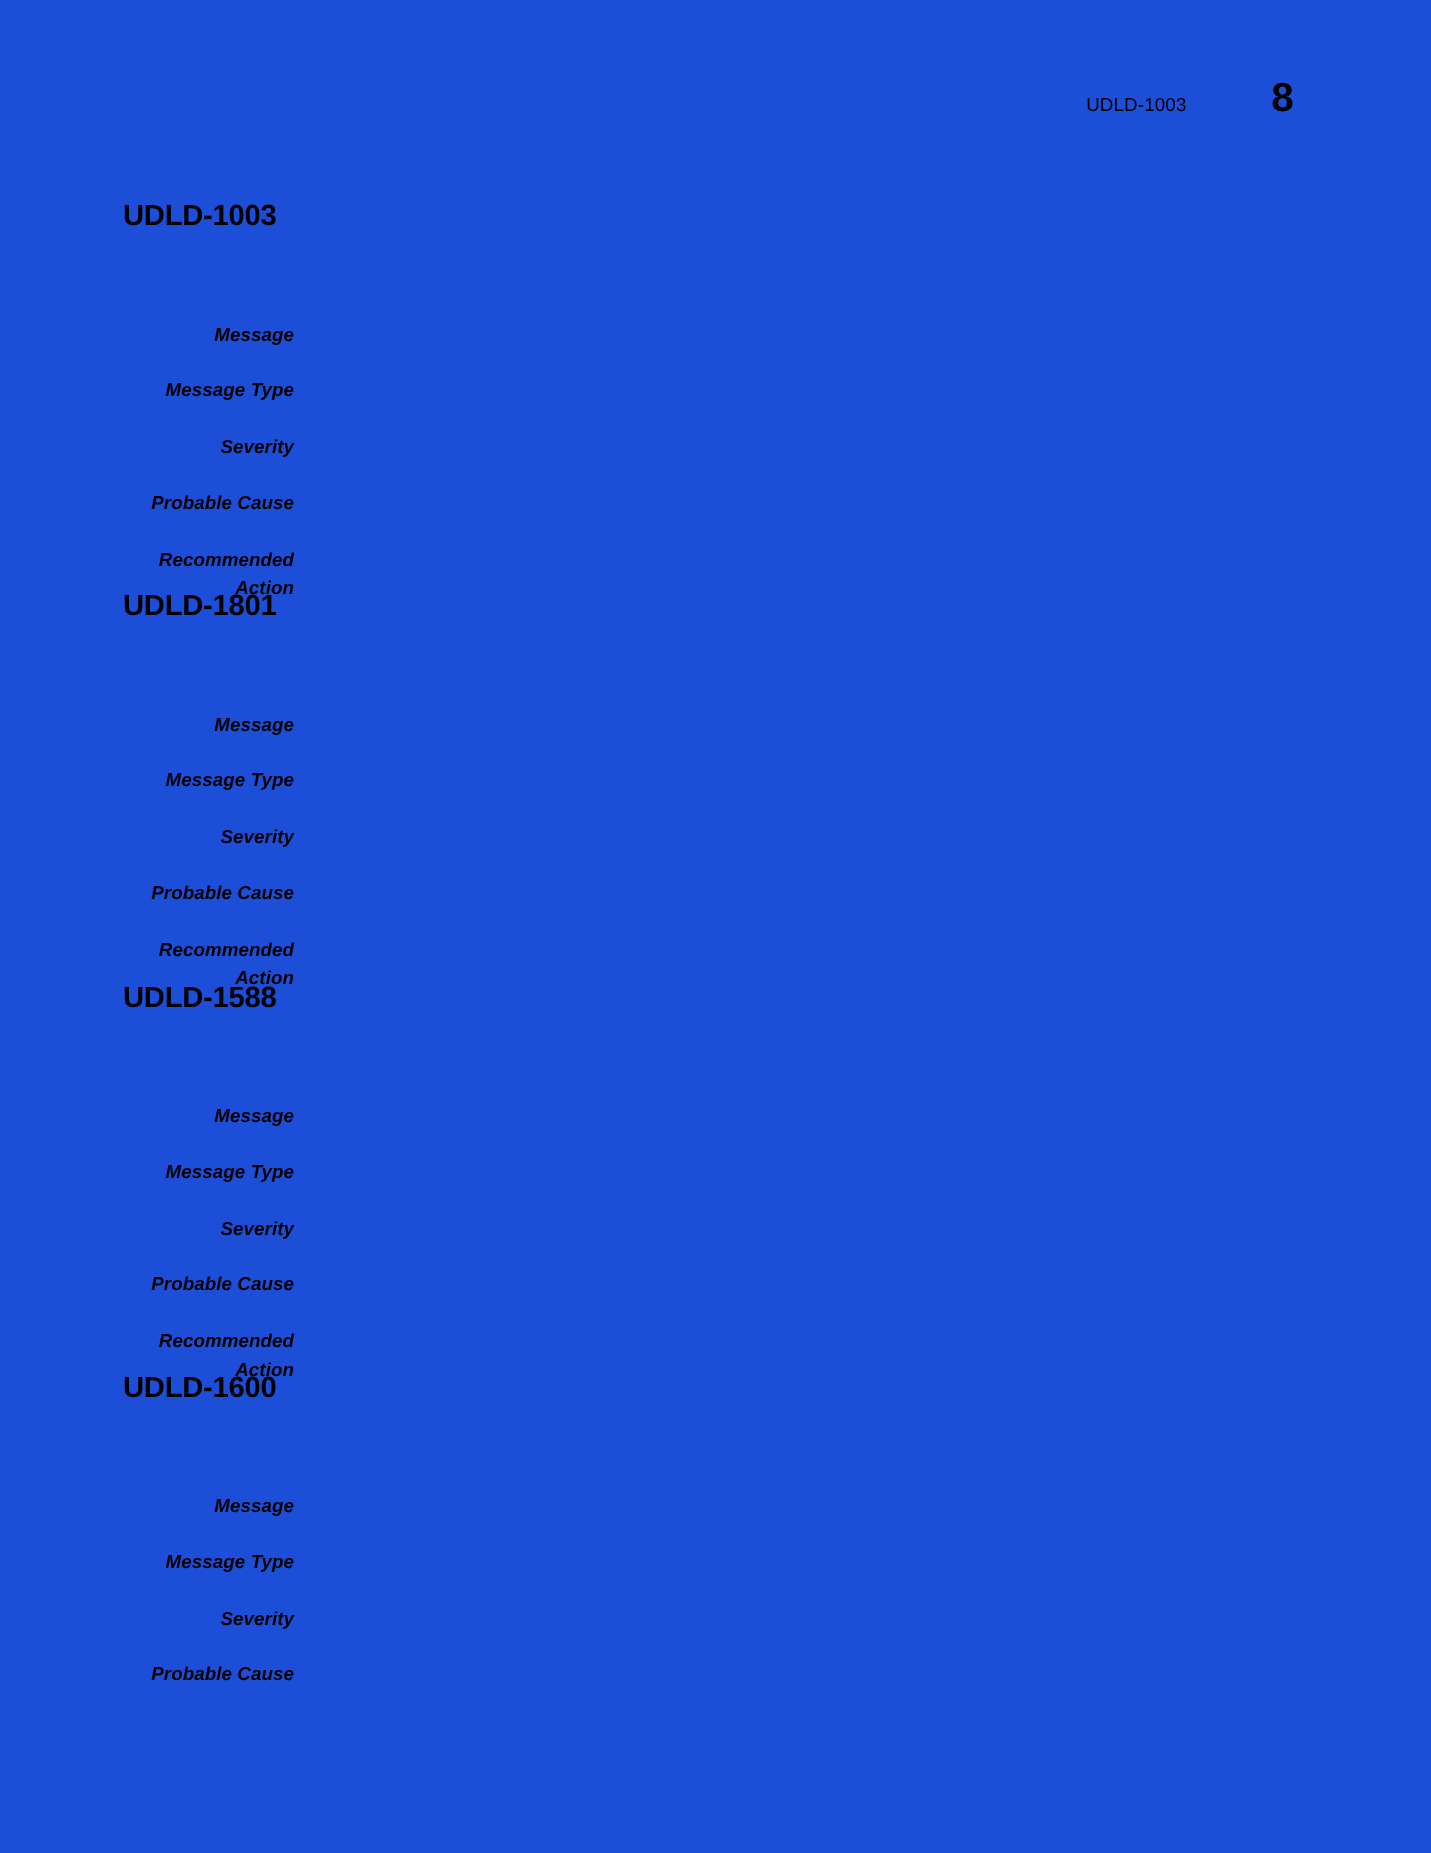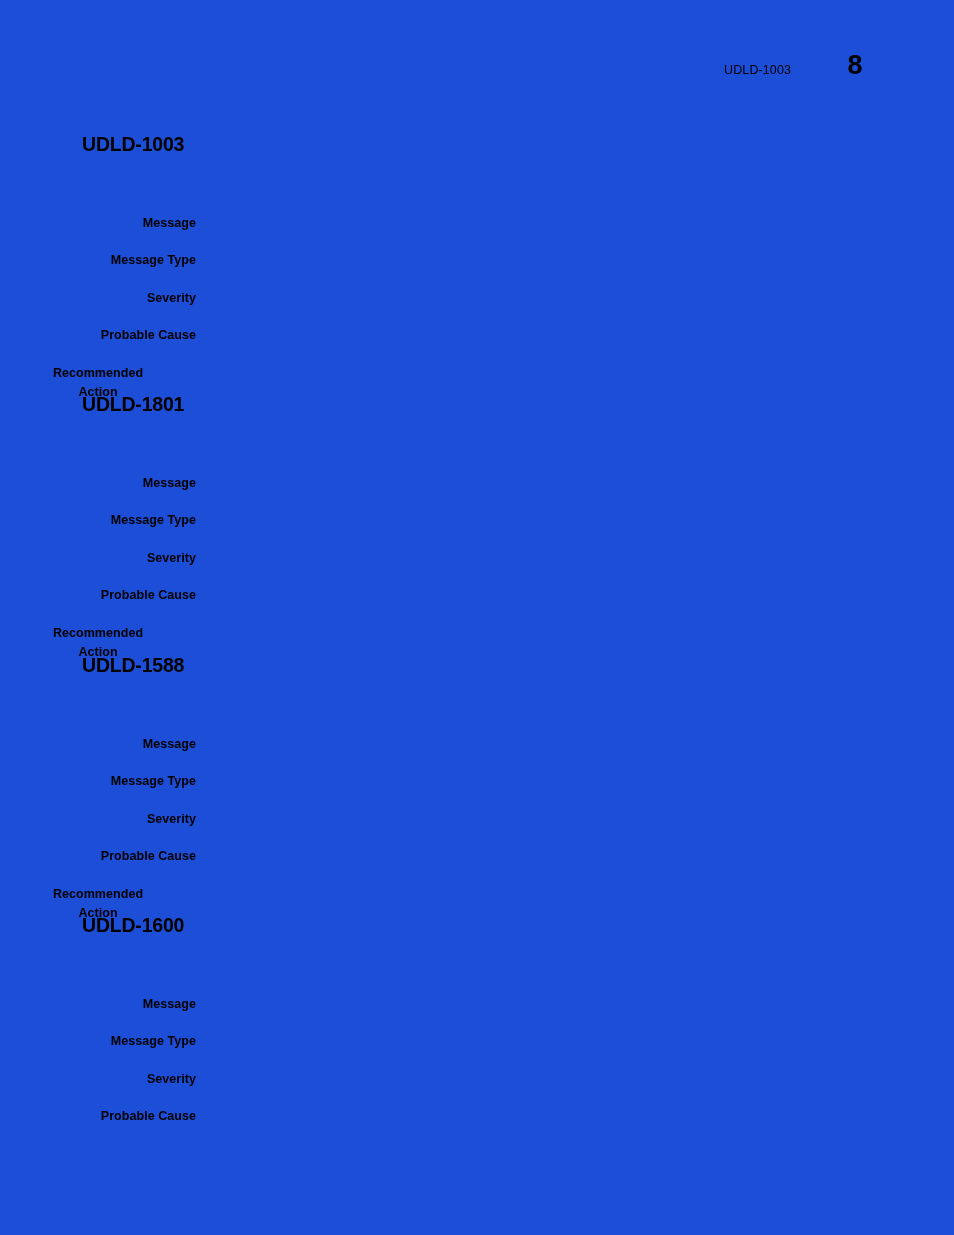--- a/index.html
+++ b/index.html
@@ -75,36 +75,36 @@
     position: absolute;
     left: 0;
     top: 36px;
     width: 954px;
   }
   .field-row {
     position: absolute;
     left: 0;
     width: 866px;
     height: 19px;
+    font-style: italic;
   }
   .field-label {
     position: absolute;
     left: 0;
     top: 0;
     width: 196px;
     text-align: right;
     font-size: 12.5px;
     font-weight: 700;
     line-height: 19px;
     letter-spacing: 0.05px;
     color: #000000;
   }
   .field-label .wrap-line {
     display: block;
-    text-align: center;
   }
   .field-value {
     position: absolute;
     left: 216px;
     top: 0;
     width: 700px;
     font-size: 12.5px;
     font-weight: 400;
     line-height: 19px;
     color: #000000;

